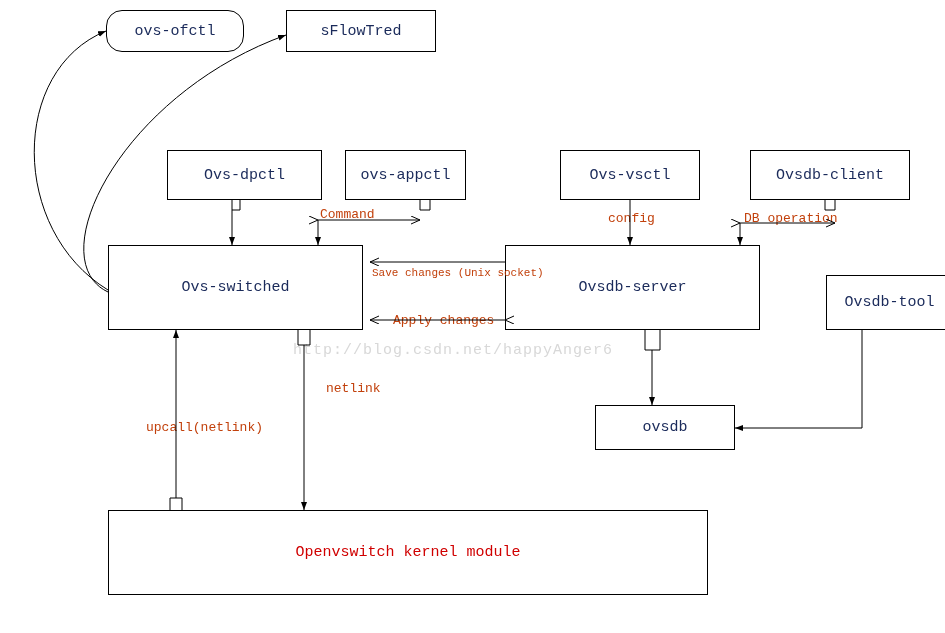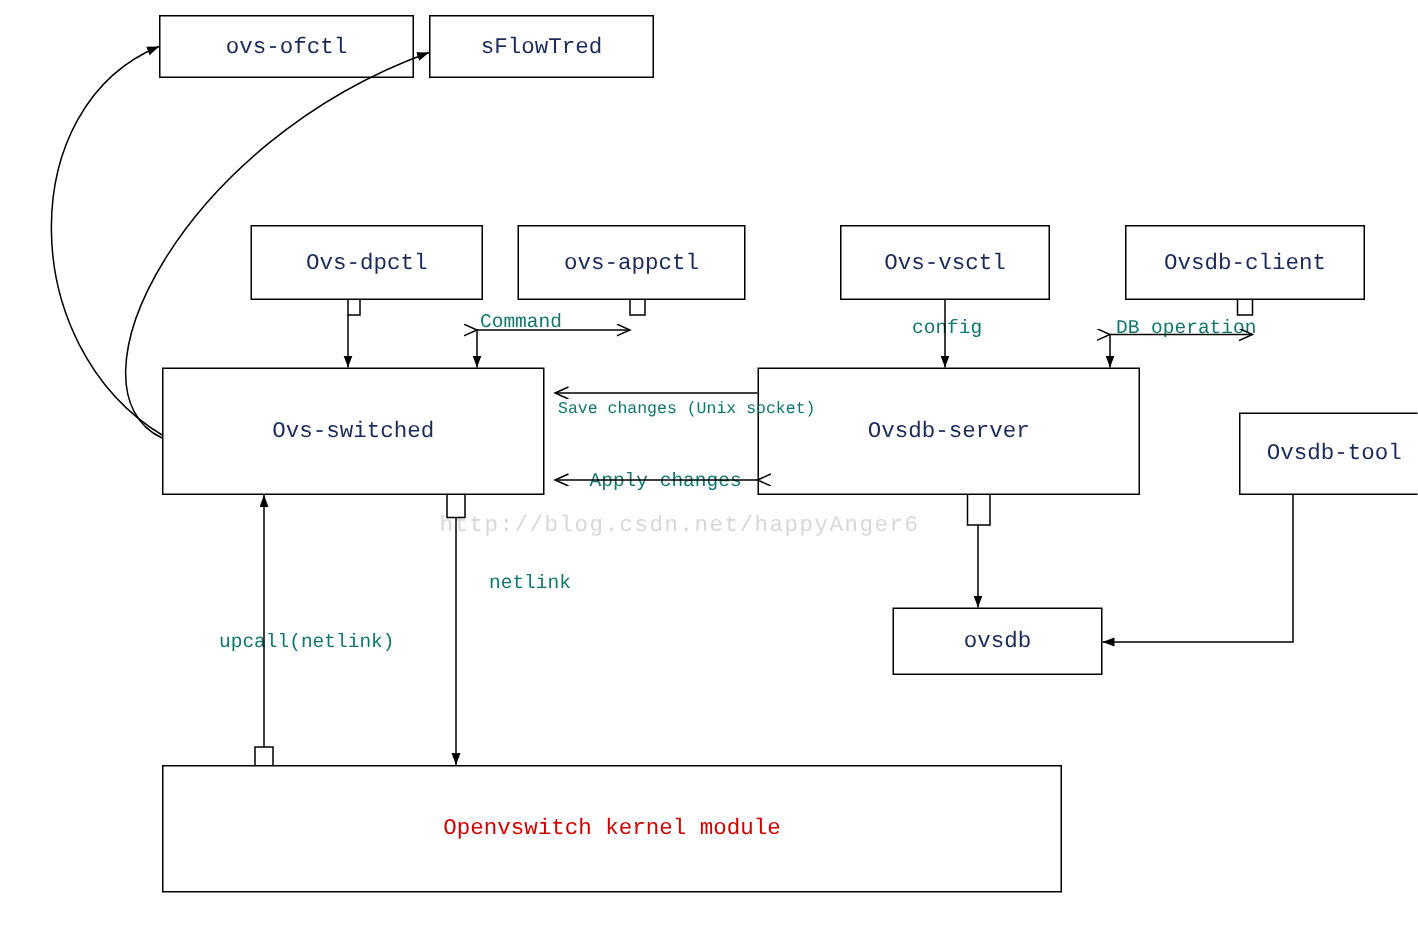--- a/index.html
+++ b/index.html
@@ -21,52 +21,52 @@
     justify-content: center;
     text-align: center;
     font-size: 15px;
     color: #1a2a5a;
     box-sizing: border-box;
   }
   .red-text { color: #d00000; }
   .label {
     position: absolute;
     font-size: 13px;
-    color: #0f766e;
+    color: #c2410c;
     white-space: nowrap;
   }
   .watermark {
     position: absolute;
     font-size: 15px;
     color: #d8d8d8;
     letter-spacing: 1px;
     font-family: "Courier New", monospace;
     margin-top: 44px;
   }
   svg.connectors {
     position: absolute;
     left: 0; top: 0;
     width: 945px; height: 633px;
     pointer-events: none;
   }
 </style>
 </head>
 <body>
 
-<div class="box" style="left:106px; top:10px;  width:170px; height:42px;">
+<div class="box" style="left:106px; top:10px;  width:138px; height:42px;border-radius:16px;">
     <span>ovs-ofctl</span>
   </div>
 <div class="box" style="left:286px; top:10px;  width:150px; height:42px;">
     <span>sFlowTred</span>
   </div>
 
 <div class="box" style="left:167px; top:150px; width:155px; height:50px;">
     <span>Ovs-dpctl</span>
   </div>
-<div class="box" style="left:345px; top:150px; width:152px; height:50px;">
+<div class="box" style="left:345px; top:150px; width:121px; height:50px;">
     <span>ovs-appctl</span>
   </div>
 <div class="box" style="left:560px; top:150px; width:140px; height:50px;text-align:right;">
     <span>Ovs-vsctl</span>
   </div>
 <div class="box" style="left:750px; top:150px; width:160px; height:50px;">
     <span>Ovsdb-client</span>
   </div>
 
 <div class="box" style="left:108px; top:245px; width:255px; height:85px;">

